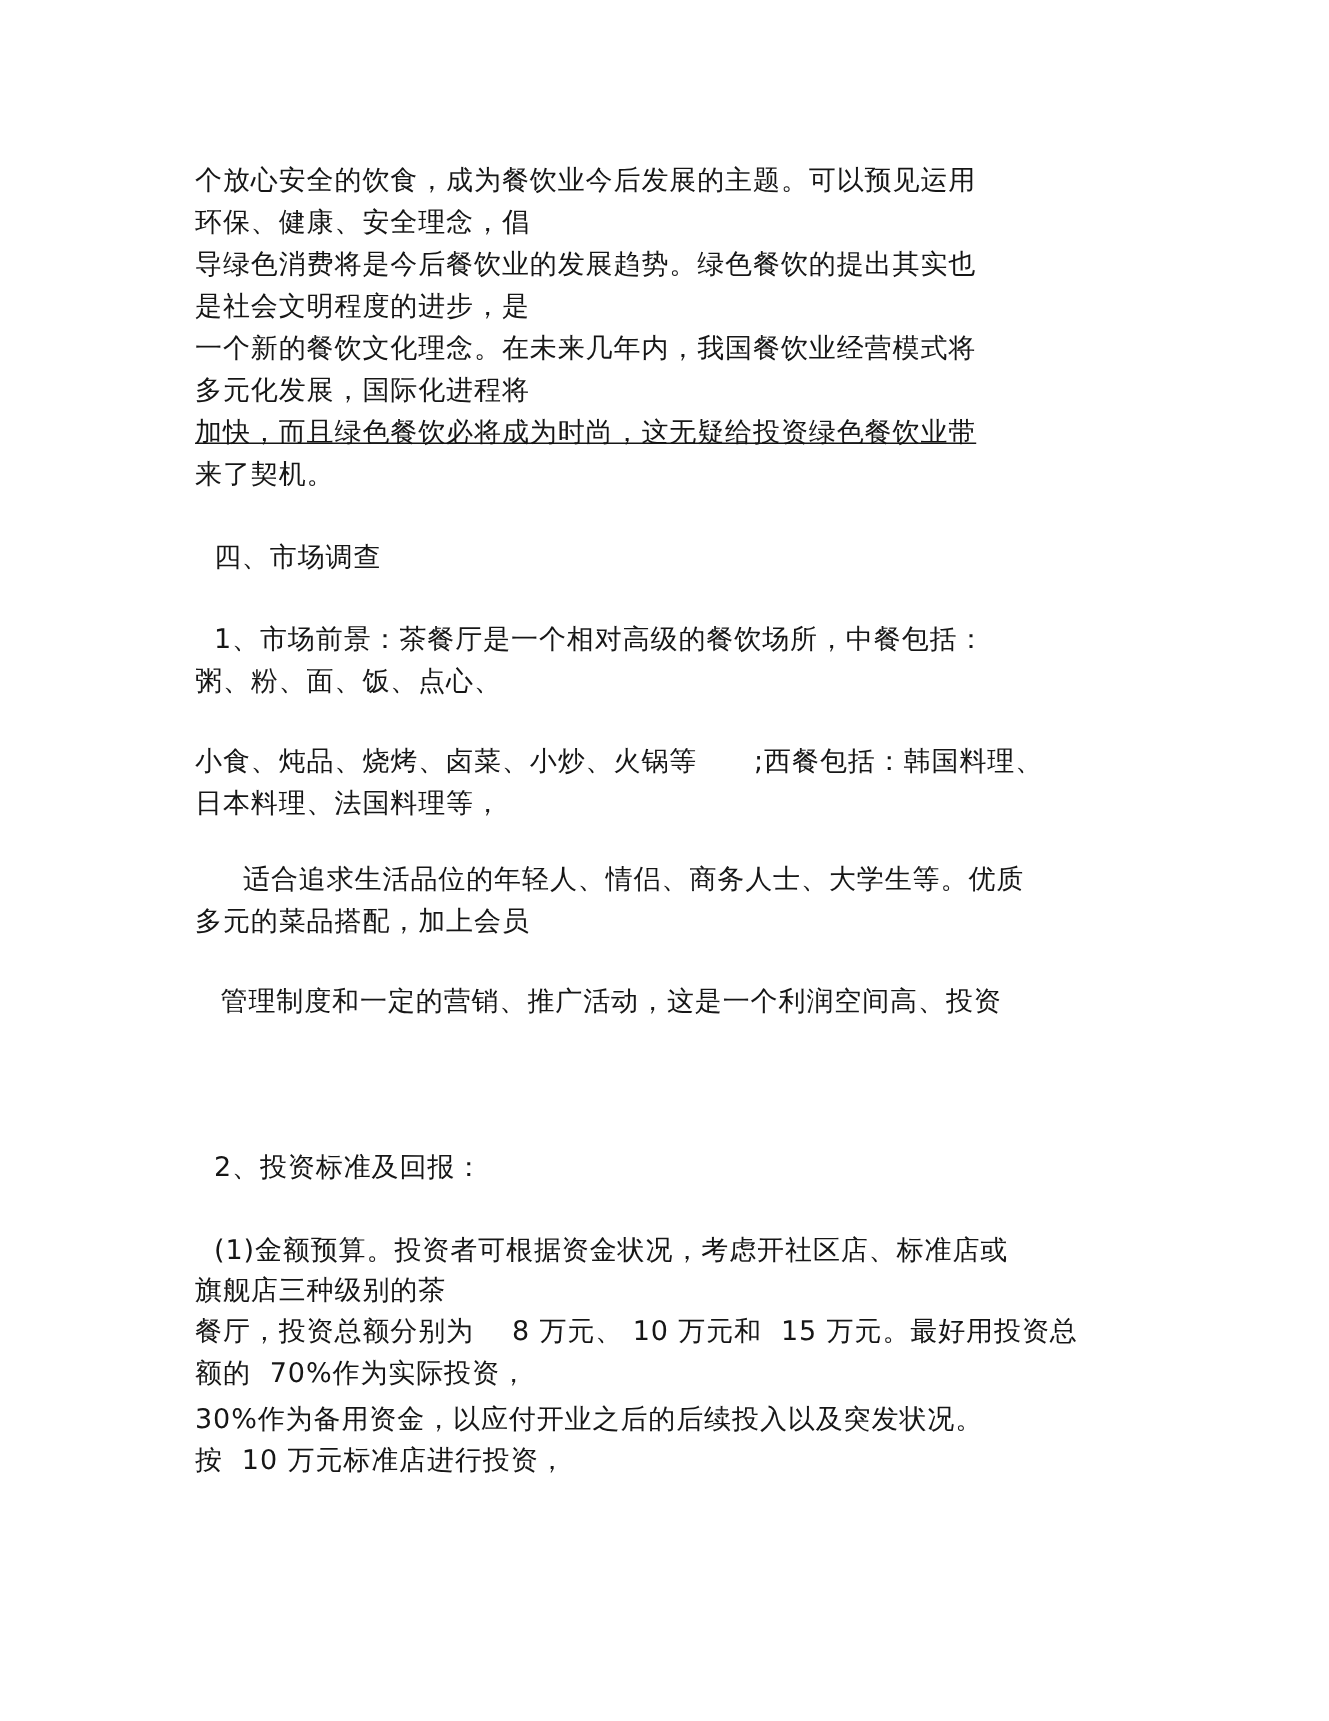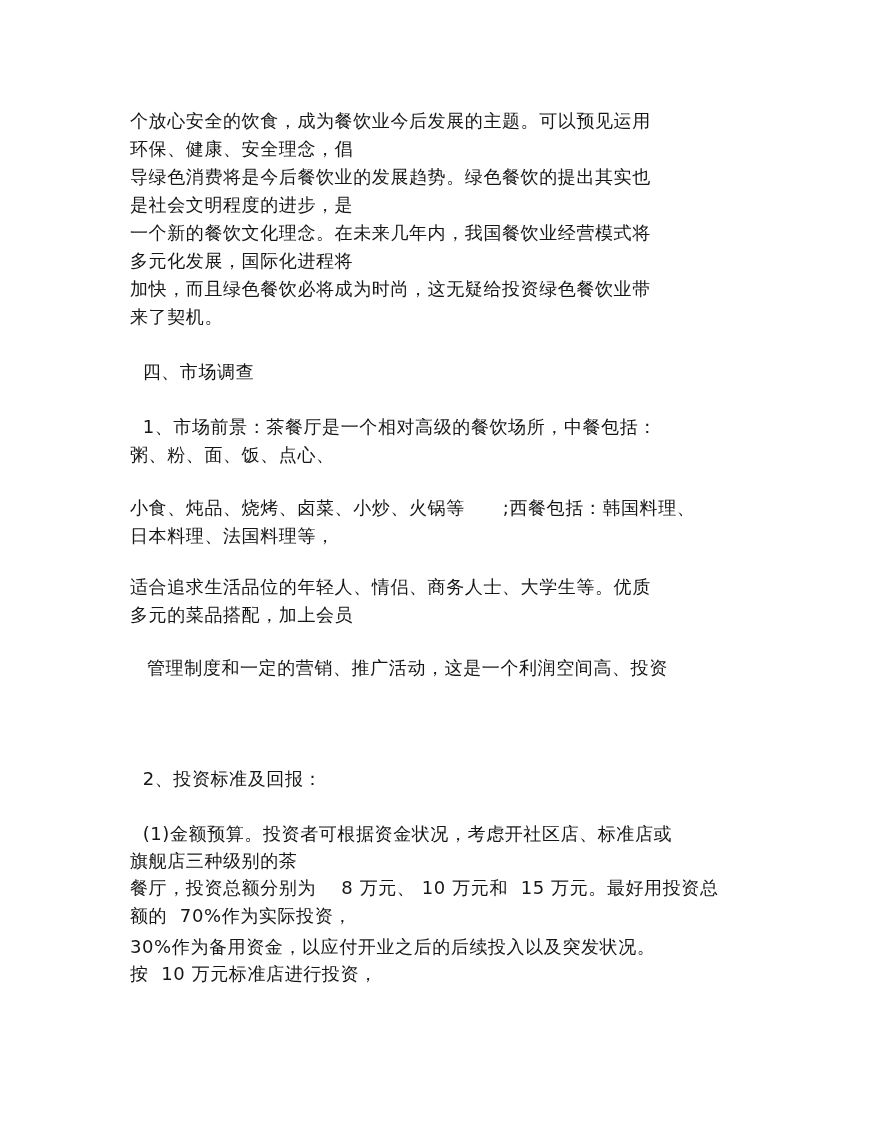--- a/index.html
+++ b/index.html
@@ -36,28 +36,28 @@
 </head>
 <body>
 
 <div class="page" id="page">
     <div class="line" style="top: 109px;">个放心安全的饮食，成为餐饮业今后发展的主题。可以预见运用</div>
     <div class="line" style="top: 137px;">环保、健康、安全理念，倡</div>
     <div class="line" style="top: 165px;">导绿色消费将是今后餐饮业的发展趋势。绿色餐饮的提出其实也</div>
     <div class="line" style="top: 193px;">是社会文明程度的进步，是</div>
     <div class="line" style="top: 221px;">一个新的餐饮文化理念。在未来几年内，我国餐饮业经营模式将</div>
     <div class="line" style="top: 249px;">多元化发展，国际化进程将</div>
-    <div class="line" style="top: 277px;">加快，而且绿色餐饮必将成为时尚，这无疑给投资绿色餐饮业带</div>
+    <div class="line" style="top: 277px; text-decoration: underline;">加快，而且绿色餐饮必将成为时尚，这无疑给投资绿色餐饮业带</div>
     <div class="line" style="top: 305px;">来了契机。</div>
     <div class="line" style="top: 360px;">  四、市场调查</div>
     <div class="line" style="top: 415px;">  1、市场前景：茶餐厅是一个相对高级的餐饮场所，中餐包括：</div>
     <div class="line" style="top: 443px;">粥、粉、面、饭、点心、</div>
     <div class="line" style="top: 524px;">日本料理、法国料理等，</div>
     <div class="line" style="top: 496px;">小食、炖品、烧烤、卤菜、小炒、火锅等      ;西餐包括：韩国料理、</div>
-    <div class="line" style="top: 575px;">适合追求生活品位的年轻人、情侣、商务人士、大学生等。优质</div>
+    <div class="line" style="top: 575px; margin-left: 32px;">适合追求生活品位的年轻人、情侣、商务人士、大学生等。优质</div>
     <div class="line" style="top: 603px;">多元的菜品搭配，加上会员</div>
     <div class="line" style="top: 656px; margin-left: 17px;">管理制度和一定的营销、推广活动，这是一个利润空间高、投资</div>
     <div class="line" style="top: 767px;">  2、投资标准及回报：</div>
     <div class="line" style="top: 822px;">  (1)金额预算。投资者可根据资金状况，考虑开社区店、标准店或</div>
     <div class="line" style="top: 849px;">旗舰店三种级别的茶</div>
     <div class="line" style="top: 876px;">餐厅，投资总额分别为    8 万元、 10 万元和  15 万元。最好用投资总</div>
     <div class="line" style="top: 904px;">额的  70%作为实际投资，</div>
     <div class="line" style="top: 935px;">30%作为备用资金，以应付开业之后的后续投入以及突发状况。</div>
     <div class="line" style="top: 962px;">按  10 万元标准店进行投资，</div>
   </div>

